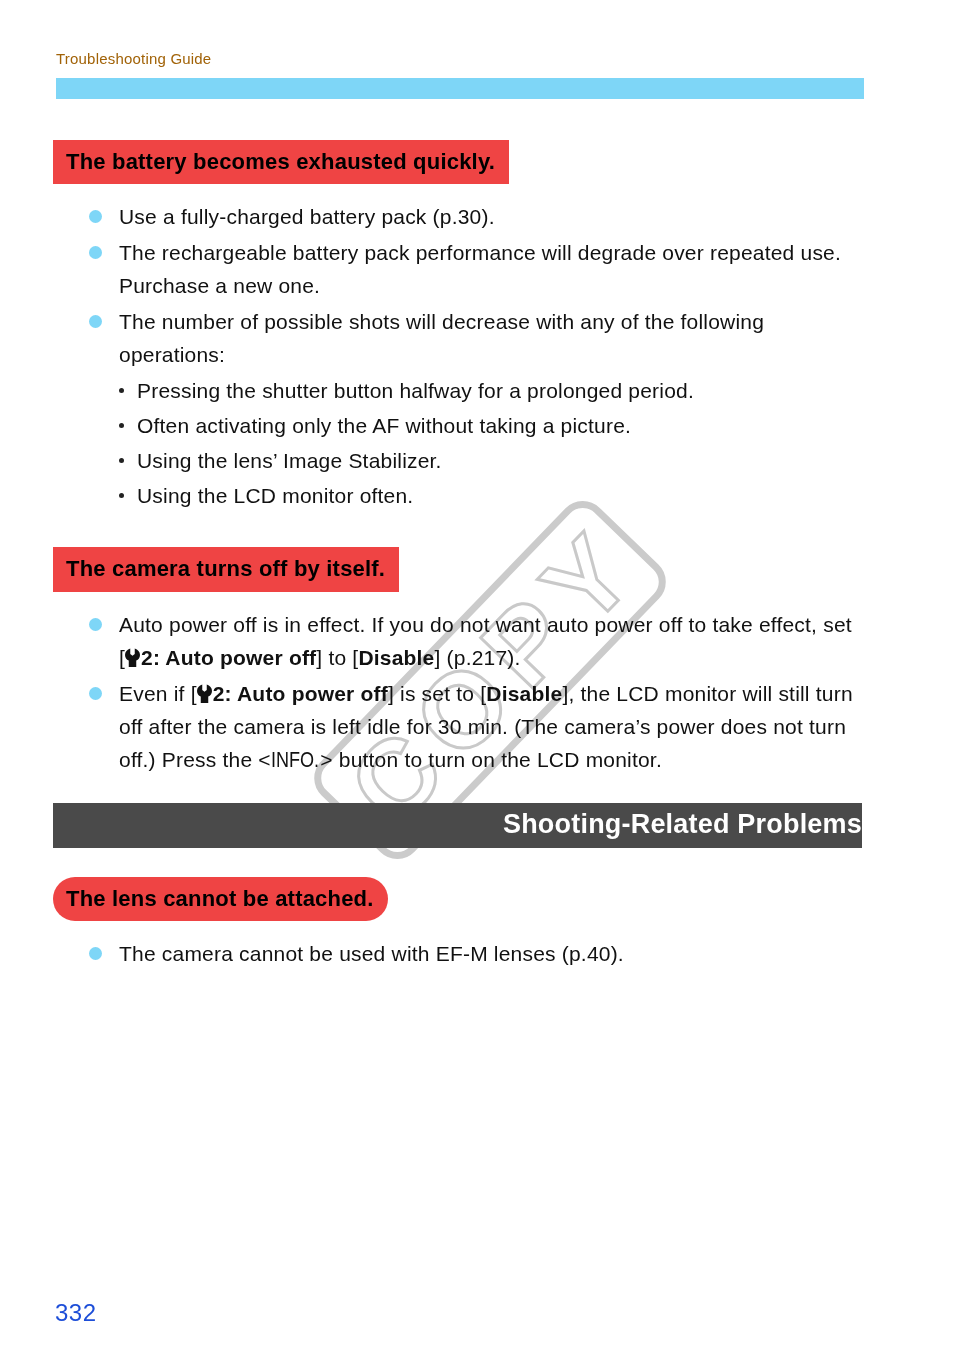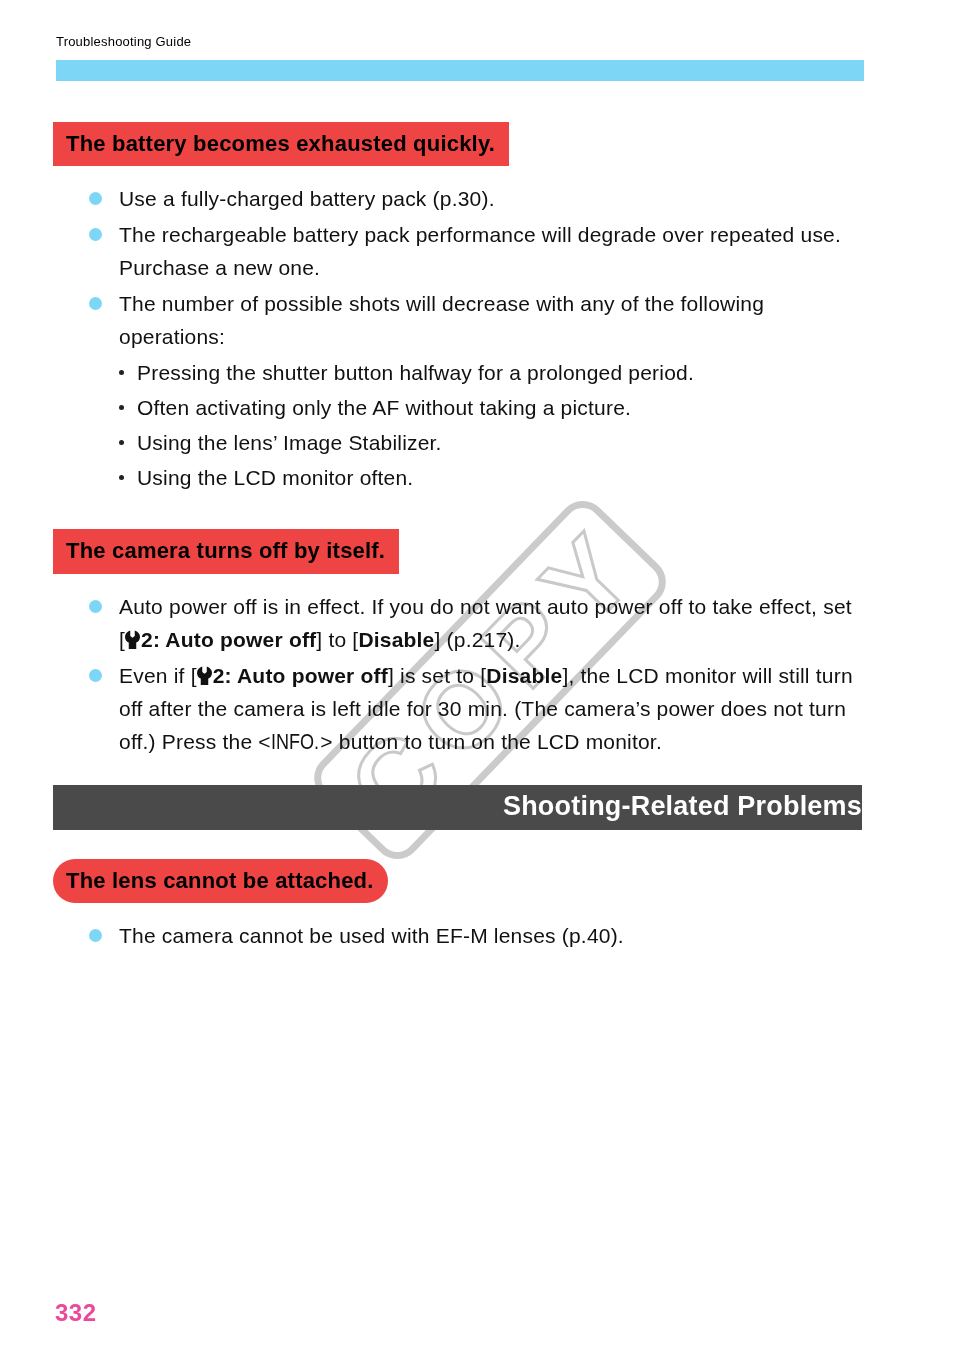--- a/index.html
+++ b/index.html
@@ -25,22 +25,22 @@
     color:#d6d6d6; line-height:1; white-space:nowrap;
   }
   @supports (-webkit-text-stroke: 1px black) {
     .wm-text { color:#ffffff; -webkit-text-stroke:3px #c9c9c9; }
   }
 
   .content { position:relative; z-index:1; }
 
   
   .running-head {
-    padding-top:34px; margin-left:56px;
-    font-size:13px; color:#000000; letter-spacing:0.2px;
+    padding-top:50px; margin-left:56px;
+    font-size:15px; color:#a16207; letter-spacing:0.2px;
   }
   .accent-bar {
     margin:11px 0 0 56px; width:808px; height:21px; background:#7ed6f7;
   }
 
   
   .subhead {
     display:inline-block; margin-left:53px;
     background:#ef4444; color:#000;
     font-size:22px; font-weight:bold; letter-spacing:0.2px;
@@ -85,21 +85,21 @@
   .banner {
     margin:27px 0 0 53px; width:809px; height:45px;
     background:#4a4a4a; color:#ffffff;
     font-size:27px; font-weight:bold; letter-spacing:0.2px;
     padding:6px 0 0 13px;
     text-align:right;
   }
 
   .page-number {
     position:absolute; left:55px; top:1299px;
-    font-size:24px; letter-spacing:0.5px; color:#ec4899;font-weight:bold;
+    font-size:24px; letter-spacing:0.5px; color:#1d4ed8;
   }
 </style>
 </head>
 <body>
 
 <div class="page">
 
   <div class="watermark">
     <span class="wm-text">COPY</span>
   </div>

